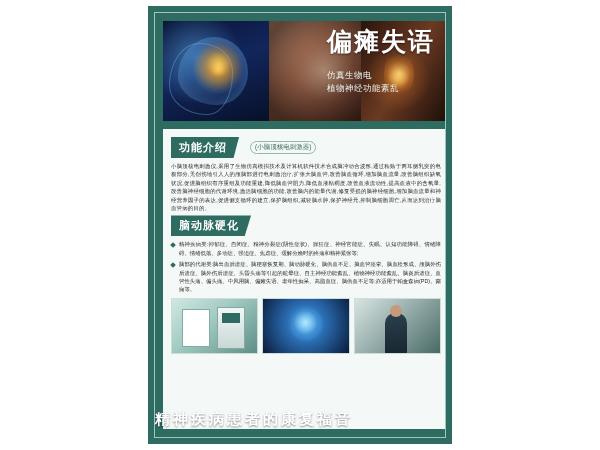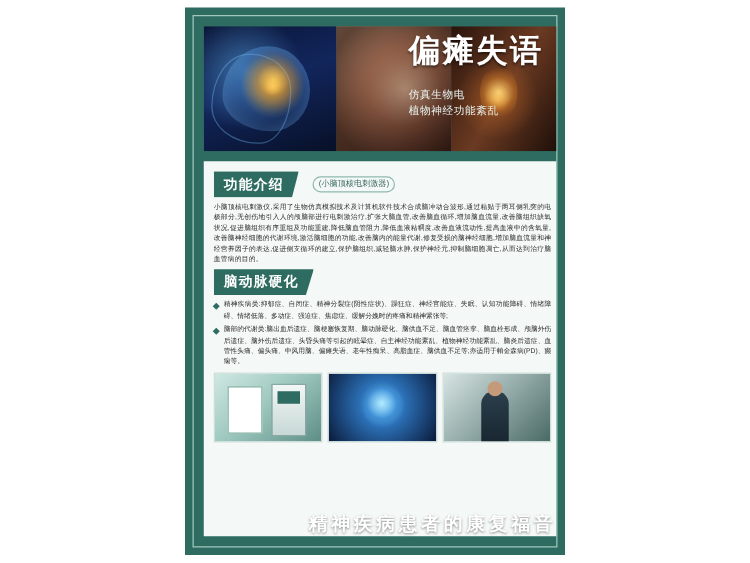--- a/index.html
+++ b/index.html
@@ -277,21 +277,21 @@
     border-radius: 50%;
     background: #c49a7a;
     z-index: 2;
   }
   
   .footer {
     position: absolute;
     left: 0;
     right: 0;
     bottom: 8px;
-    text-align: right;
+    text-align: left;
     color: #ffffff;
     font-size: 15px;
     font-weight: bold;
     letter-spacing: 3px;
     font-family: "DejaVu Sans", sans-serif;
     text-shadow: 0 1px 2px rgba(0,0,0,0.45);
   }
 </style>
 </head>
 <body>

